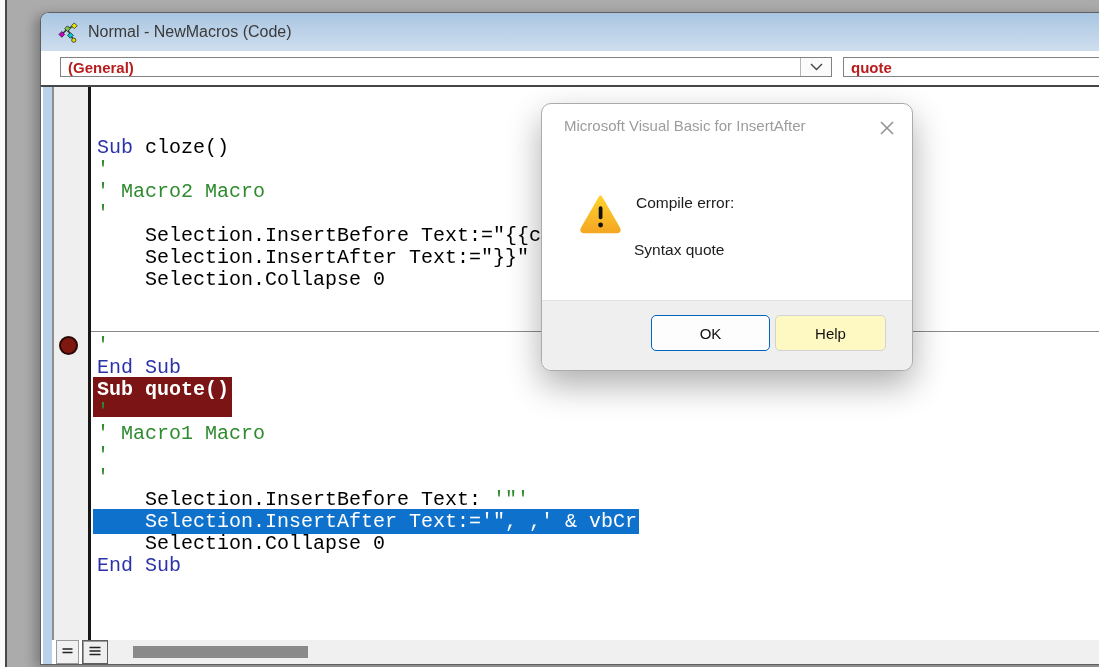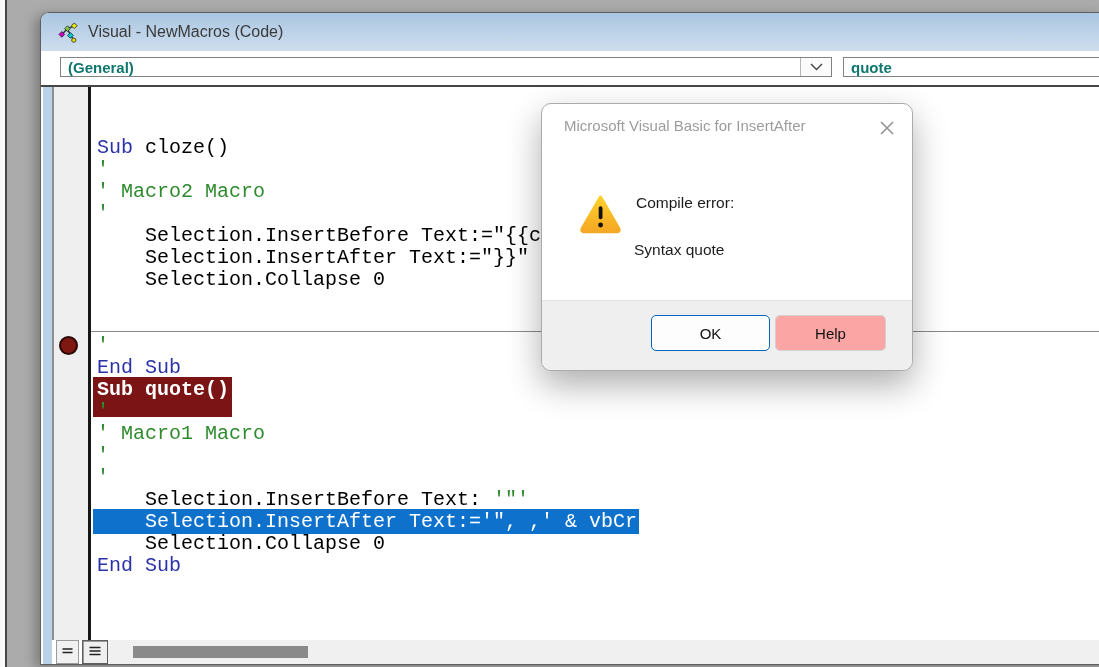--- a/index.html
+++ b/index.html
@@ -19,21 +19,21 @@
     border:1px solid #5f5f5f;border-right:none;border-radius:9px 9px 0 0;box-sizing:border-box;
     box-shadow:-5px 3px 12px rgba(0,0,0,.28);overflow:hidden;}
   .titlebar{position:absolute;left:0;top:0;right:0;height:38px;
     background:linear-gradient(var(--titlebar-top),var(--titlebar-bottom));
     display:flex;align-items:center;padding-left:16px;gap:8px;box-sizing:border-box;}
   .title{font-size:16px;color:#3a3a3a;}
   .vba-icon{width:23px;height:23px;}
 
   .combo-row{position:absolute;left:0;top:38px;right:0;height:34px;background:#fff;}
   .combo{position:absolute;top:44px;height:20px;background:#fff;border:1px solid #828282;
-    box-sizing:border-box;font-weight:bold;font-size:15px;color:#0f766e;
+    box-sizing:border-box;font-weight:bold;font-size:15px;color:#b91c1c;
     display:flex;align-items:center;padding-left:7px;}
   .combo-general{left:19px;width:772px;}
   .combo-proc{left:802px;width:290px;}
   .chev{position:absolute;right:0;top:0;bottom:0;width:30px;border-left:1px solid #b6b6b6;
     background:#fbfbfb;display:flex;align-items:center;justify-content:center;}
   .code-divider{position:absolute;left:0;top:72px;right:0;height:2px;background:#464646;}
 
   .frame-strip{position:absolute;left:2px;top:74px;bottom:0;width:9px;background:#b9d2ea;}
   .frame-line{position:absolute;left:11px;top:74px;bottom:24px;width:2px;background:#8f8f8f;}
   .margin-bar{position:absolute;left:13px;top:74px;bottom:24px;width:34px;background:#efefef;
@@ -68,40 +68,40 @@
   .dlg-close{position:absolute;right:13px;top:13px;width:24px;height:24px;background:none;border:none;
     padding:0;cursor:pointer;}
   .warn{position:absolute;left:37px;top:87px;width:43px;height:45px;}
   .msg1{position:absolute;left:94px;top:90px;font-size:15.5px;color:#1c1c1c;}
   .msg2{position:absolute;left:92px;top:137px;font-size:15.5px;color:#1c1c1c;}
   .dlg-footer{position:absolute;left:0;right:0;bottom:0;height:69px;background:var(--footer-gray);
     border-top:1px solid #e2e2e2;border-radius:0 0 10px 10px;}
   .dlg-btn{position:absolute;top:14px;height:36px;font-size:15px;border-radius:5px;color:#111;
     font-family:"Liberation Sans",sans-serif;cursor:pointer;}
   .ok{left:109px;width:119px;background:#fdfdfd;border:1px solid var(--ok-border-blue);}
-  .help{left:233px;width:111px;background:#fca5a5;border:1px solid #d2d2d2;}
+  .help{left:233px;width:111px;background:#fef9c3;border:1px solid #d2d2d2;}
 </style>
 </head>
 <body>
 
 <div class="screen">
   <div class="edge-white"></div>
   <div class="edge-dark"></div>
 
   <div class="window">
     <div class="titlebar">
       <svg class="vba-icon" viewBox="0 0 24 24">
         <path d="M5 14 L11 8 L18 5 M11 8 L14 15 M14 15 L17 19" stroke="#333" stroke-width="1.4" fill="none"></path>
         <path d="M5 11 l3 3 -3 3 -3 -3 Z" fill="#cc00cc" stroke="#222" stroke-width="0.8"></path>
         <path d="M11 5 l3 3 -3 3 -3 -3 Z" fill="#7ac943" stroke="#222" stroke-width="0.8"></path>
         <path d="M18 2 l3 3 -3 3 -3 -3 Z" fill="#e6e600" stroke="#222" stroke-width="0.8"></path>
         <path d="M14 12 l3 3 -3 3 -3 -3 Z" fill="#00cccc" stroke="#222" stroke-width="0.8"></path>
         <circle cx="17.5" cy="20" r="2.2" fill="#e6e600" stroke="#222" stroke-width="0.8"></circle>
       </svg>
-      <span class="title">Visual - NewMacros (Code)</span>
+      <span class="title">Normal - NewMacros (Code)</span>
     </div>
 
     <div class="combo-row"></div>
     <div class="combo combo-general">
       <span>(General)</span>
       <div class="chev">
         <svg width="13" height="8" viewBox="0 0 13 8">
             <path d="M1 1 L6.5 6.5 L12 1" stroke="#444" stroke-width="1.4" fill="none"></path>
           </svg>
       </div>

